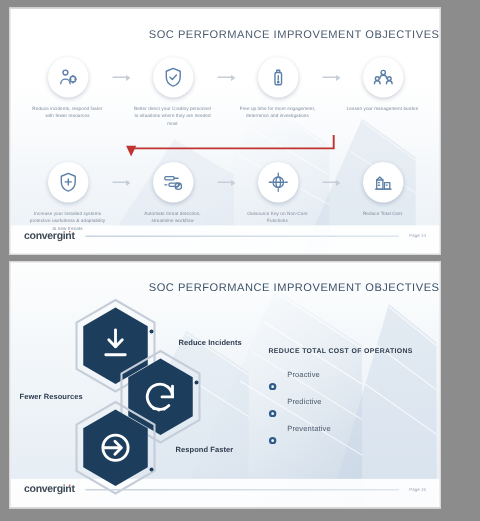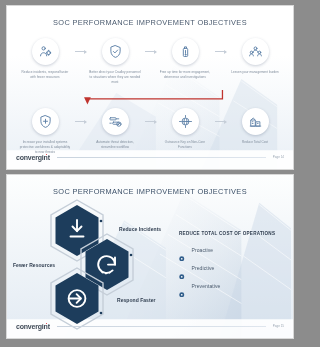--- a/index.html
+++ b/index.html
@@ -14,21 +14,21 @@
     position:relative;width:288px;height:165px;background:#ffffff;
     box-sizing:border-box;border:1px solid #d8d8d8;overflow:hidden;
   }
 
   
   .bg{position:absolute;inset:0;overflow:hidden;pointer-events:none;}
   .bg svg{position:absolute;inset:0;width:100%;height:100%;}
 
   
   .s-title{
-    position:absolute;left:0;right:0;top:12px;text-align:center;
+    position:absolute;left:0;right:0;top:12px;text-align:right;
     font-size:7.4px;letter-spacing:.35px;color:#4a5a6e;font-weight:400;
     white-space:nowrap;
   }
   .s2 .s-title{color:#3c5068;}
 
   
   .row{position:absolute;left:0;right:0;display:flex;justify-content:center;align-items:flex-start;}
   .row-1{top:32px;}
   .row-2{top:102px;}
   .node{width:56px;display:flex;flex-direction:column;align-items:center;}

